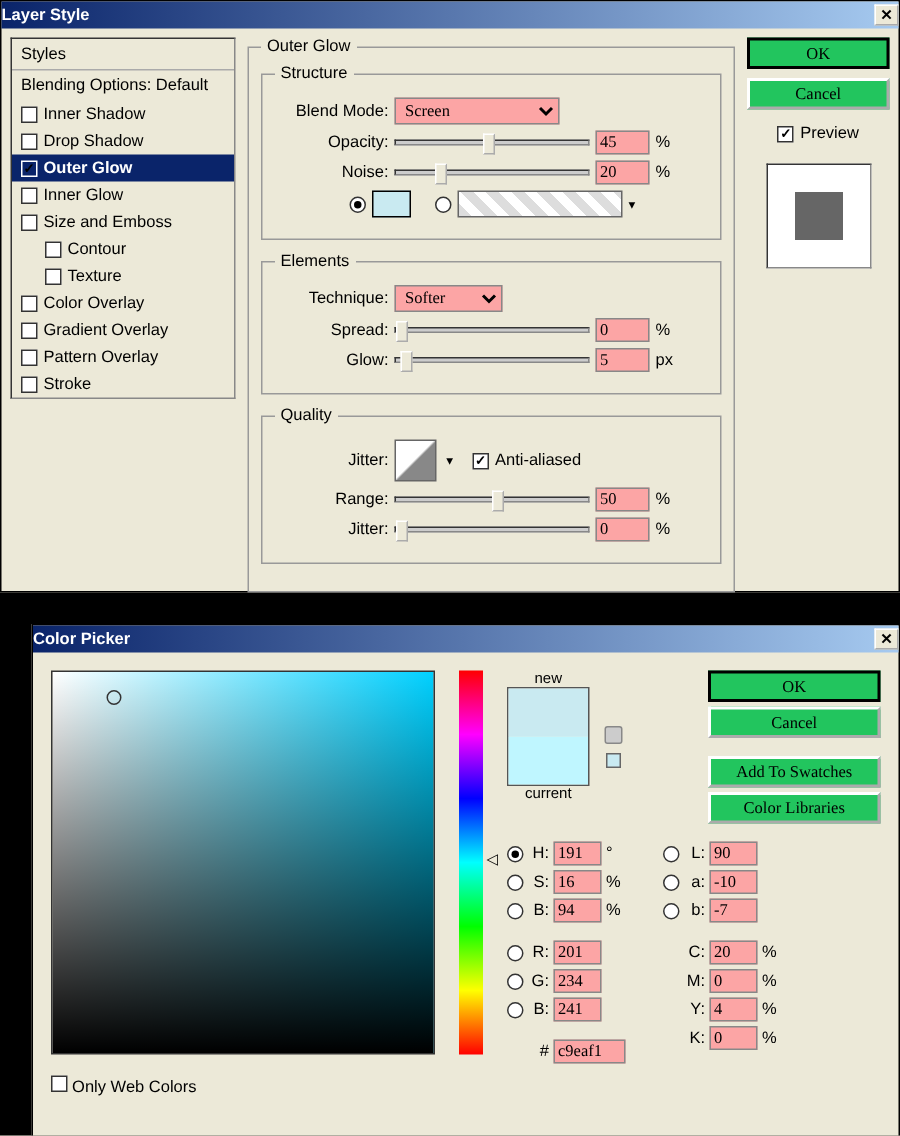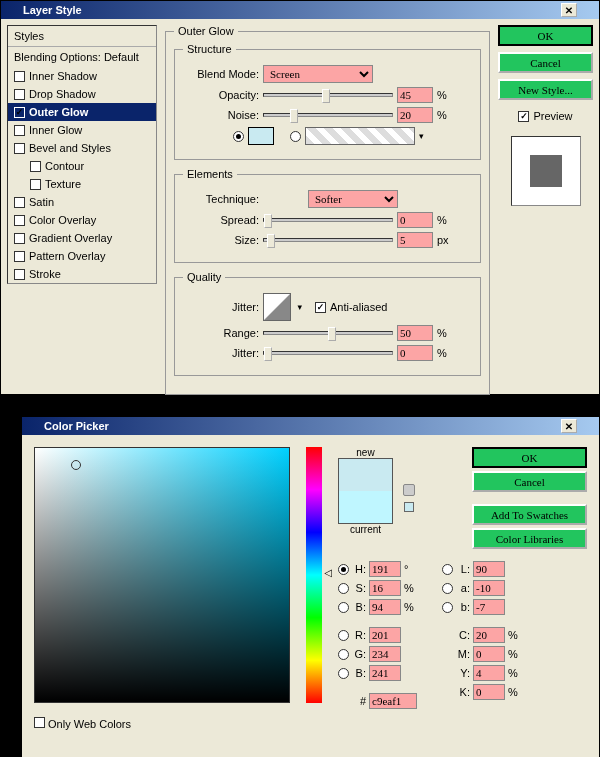--- a/index.html
+++ b/index.html
@@ -1,18 +1,18 @@
 <!DOCTYPE html>
 <html><head>
 <meta charset="utf-8">
 <style>
 * { box-sizing: border-box; margin: 0; padding: 0; }
 body { font-family: Tahoma, sans-serif; font-size: 11px; background: #000; width: 600px; height: 757px; position: relative; }
 .window { position: absolute; background: #ECE9D8; border: 1px solid #000; }
-.titlebar { height: 18px; background: linear-gradient(to right, #0a246a, #a6caf0); color: #fff; font-weight: bold; padding: 2px 22px; display: flex; justify-content: space-between; align-items: center; font-size: 11px; }
+.titlebar { height: 18px; background: linear-gradient(to right, #0a246a, #a6caf0); color: #fff; font-weight: bold; padding: 2px 0; display: flex; justify-content: space-between; align-items: center; font-size: 11px; }
 .close-btn { width: 16px; height: 14px; background: #ECE9D8; border: 1px outset #fff; color: #000; font-size: 10px; display: flex; align-items: center; justify-content: center; cursor: pointer; }
 .dialog-body { padding: 6px; display: flex; gap: 8px; }
 .left-panel { width: 150px; }
 .styles-list { border: 1px inset #888; background: #ECE9D8; }
 .styles-header { padding: 4px 6px; border-bottom: 1px solid #aaa; }
 .styles-sub { padding: 4px 6px; }
 .style-item { padding: 3px 6px; display: flex; align-items: center; gap: 4px; cursor: pointer; }
 .style-item.selected { background: #0a246a; color: #fff; font-weight: bold; }
 .style-item.sub { padding-left: 22px; }
 .cb { width: 11px; height: 11px; border: 1px solid #333; background: #fff; display: inline-flex; align-items: center; justify-content: center; font-size: 9px; line-height: 1; }
@@ -74,33 +74,29 @@
         <div class="style-item selected">
             <span class="cb checked" style="background:#0a246a;border-color:#fff;"></span>
             <span>Outer Glow</span>
           </div>
         <div class="style-item">
             <span class="cb"></span>
             <span>Inner Glow</span>
           </div>
         <div class="style-item">
             <span class="cb"></span>
-            <span>Bevel and Styles</span>
+            <span>Size and Emboss</span>
           </div>
         <div class="style-item sub">
             <span class="cb"></span>
             <span>Contour</span>
           </div>
         <div class="style-item sub">
             <span class="cb"></span>
             <span>Texture</span>
-          </div>
-        <div class="style-item">
-            <span class="cb"></span>
-            <span>Satin</span>
           </div>
         <div class="style-item">
             <span class="cb"></span>
             <span>Color Overlay</span>
           </div>
         <div class="style-item">
             <span class="cb"></span>
             <span>Gradient Overlay</span>
           </div>
         <div class="style-item">
@@ -144,32 +140,32 @@
             <span style="width:8px;"></span>
             <span class="radio"></span>
             <div class="pattern-box"></div>
             <span style="font-size:9px;">▾</span>
           </div>
         </fieldset>
         <fieldset>
           <legend>Elements</legend>
           <div class="row">
             <span class="lbl">Technique:</span>
-            <select style="width:90px;margin-left:45px;"><option>Softer</option></select>
+            <select style="width:72px;"><option>Softer</option></select>
           </div>
           <div class="row">
             <span class="lbl">Spread:</span>
             <div class="slider-track">
                 <div class="slider-thumb" style="left:0;"></div>
               </div>
             <input type="text" class="num-box" value="0" style="">
             <span class="unit">%</span>
           </div>
           <div class="row">
-            <span class="lbl">Size:</span>
+            <span class="lbl">Glow:</span>
             <div class="slider-track">
                 <div class="slider-thumb" style="left:2%;"></div>
               </div>
             <input type="text" class="num-box" value="5" style="">
             <span class="unit">px</span>
           </div>
         </fieldset>
         <fieldset>
           <legend>Quality</legend>
           <div class="row">
@@ -194,21 +190,20 @@
               </div>
             <input type="text" class="num-box" value="0" style="">
             <span class="unit">%</span>
           </div>
         </fieldset>
       </fieldset>
     </div>
     <div class="right-col">
       <button class="btn" style="border:2px solid #000;font-weight:normal;">OK</button>
       <button class="btn">Cancel</button>
-      <button class="btn">New Style...</button>
       <div class="row" style="margin-top:4px;justify-content:center;">
         <span class="cb checked"></span>
         <span>Preview</span>
       </div>
       <div class="preview-box">
           <div class="preview-inner"></div>
         </div>
     </div>
   </div>
 </div>

